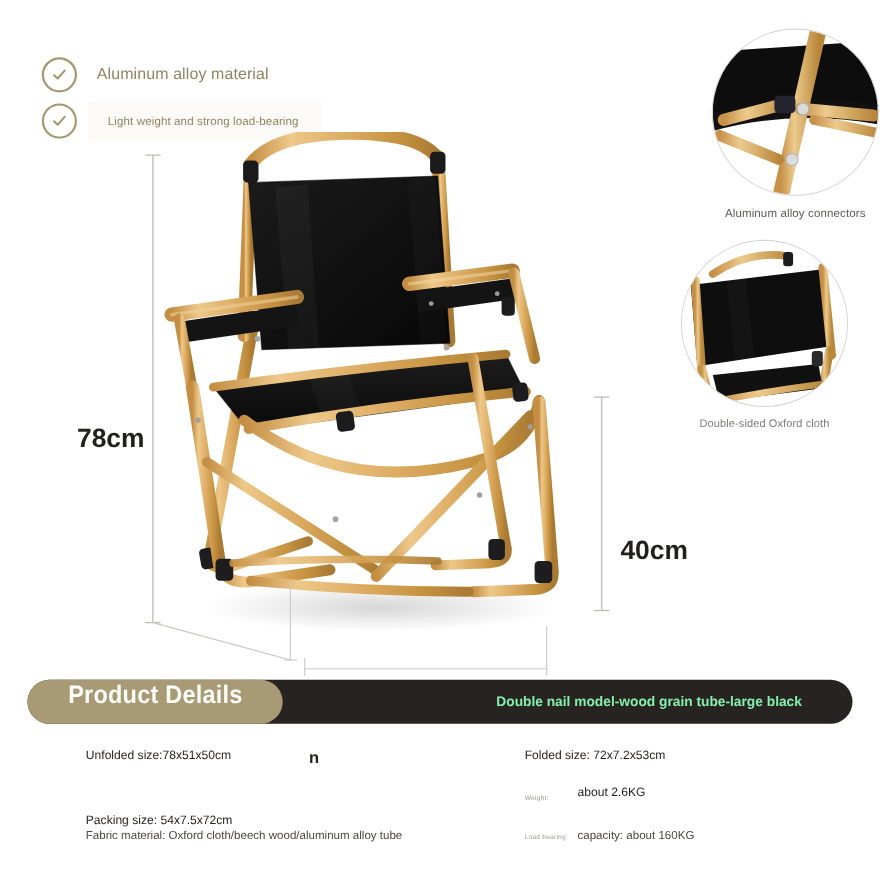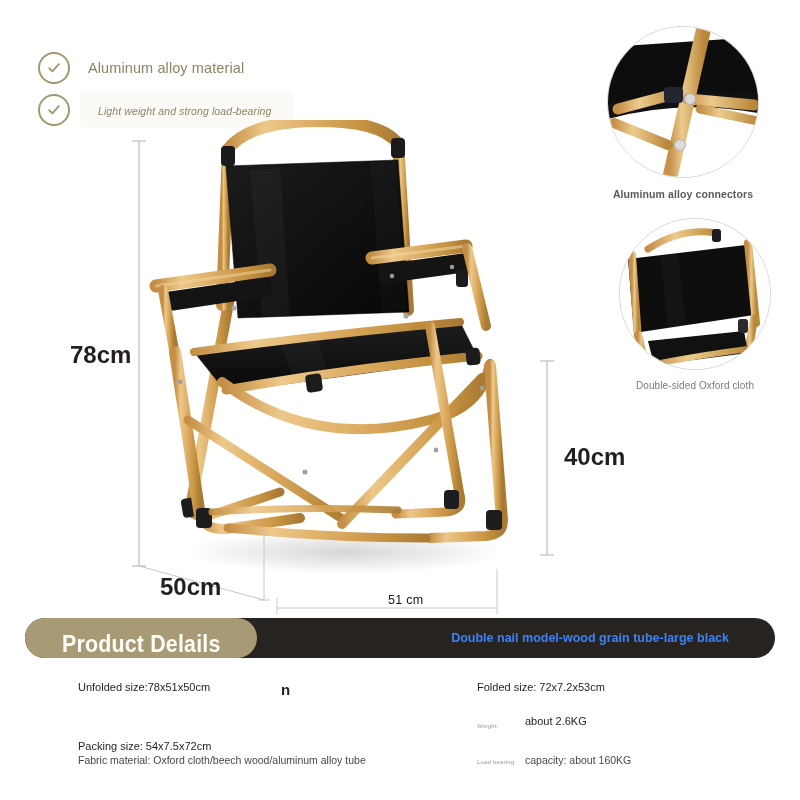--- a/index.html
+++ b/index.html
@@ -8,21 +8,21 @@
     background:#ffffff;
     font-family:"Liberation Sans","DejaVu Sans",sans-serif;
     position:relative;overflow:hidden;
     -webkit-font-smoothing:antialiased;
   }
   #page{position:absolute;left:0;top:0;width:800px;height:624px;}
 
   
   .feature{position:absolute;display:flex;align-items:center;}
   .feat-1{left:38px;top:52px;}
-  .feat-2{left:38px;top:92px;font-style:italic;}
+  .feat-2{left:38px;top:92px;}
   .ring{
     width:32px;height:32px;border-radius:50%;
     border:2px solid #a3996f;box-sizing:border-box;
     display:flex;align-items:center;justify-content:center;flex:none;
   }
   .ring svg{display:block;}
   .feat-text-1{
     margin-left:18px;font-size:14.5px;color:#8d8463;letter-spacing:.1px;
     white-space:nowrap;
   }
@@ -30,29 +30,29 @@
     margin-left:10px;background:#fbfaf7;
     padding:9px 22px 9px 18px;border-radius:3px;
   }
   .feat-text-2{font-size:10.5px;color:#8d8463;white-space:nowrap;letter-spacing:.1px;}
 
   
   #hero{position:absolute;left:130px;top:120px;width:420px;height:480px;}
   #hero svg{display:block;}
 
   
-  .dim{position:absolute;color:#231f1d;font-weight:700;}
+  .dim{position:absolute;color:#231f1d;font-weight:700;margin-top:44px;}
   .dim-78{left:70px;top:341px;font-size:24px;}
   .dim-50{left:160px;top:573px;font-size:24px;}
   .dim-40{left:564px;top:443px;font-size:24px;}
   .dim-51{left:388px;top:593px;font-size:12.5px;color:#0f172a;font-weight:400;letter-spacing:.3px;}
 
   
   .callout{position:absolute;}
-  .cal-1{left:607px;top:26px;font-weight:bold;}
+  .cal-1{left:647px;top:26px;}
   .cal-2{left:619px;top:218px;}
   .circ{
     width:152px;height:152px;border-radius:50%;
     border:1px solid #d8d5d2;overflow:hidden;position:relative;
     background:#fff;box-sizing:border-box;
   }
   .circ svg{display:block;position:absolute;left:0;top:0;}
   .cal-cap{
     margin-top:10px;width:152px;text-align:center;
     font-size:10px;color:#7d7a77;letter-spacing:.1px;white-space:nowrap;
@@ -60,30 +60,30 @@
   .cal-cap.c1{font-size:10.5px;color:#5c5a58;}
 
   
   #banner{
     position:absolute;left:25px;top:618px;width:750px;height:40px;
     background:#262321;border-radius:20px;
   }
   #banner-pill{
     position:absolute;left:0;top:0;width:232px;height:40px;
     background:#a89a74;border-radius:20px;
-    display:flex;align-items:flex-end;justify-content:center;
+    display:flex;align-items:flex-start;justify-content:center;
   }
   #banner-pill-text{
     color:#fdfcf8;font-size:23px;font-weight:700;letter-spacing:.2px;
     transform:scaleX(.93);transform-origin:center;
   }
   #banner-variant{
     position:absolute;right:46px;top:0;height:40px;
     display:flex;align-items:center;
-    color:#3b82f6;font-size:12.5px;font-weight:700;white-space:nowrap;
+    color:#86efac;font-size:12.5px;font-weight:700;white-space:nowrap;
   }
 
   
   .spec{position:absolute;color:#231f1d;white-space:nowrap;}
   .spec-big{font-size:11px;}
   .spec-small{font-size:10.5px;color:#4a4845;}
   .spec-tiny{font-size:6px;color:#9d9a97;letter-spacing:.2px;}
 
   .s-unfolded{left:78px;top:681px;}
   .s-nglyph{left:281px;top:681px;font-size:15px;font-weight:700;color:#231f1d;}

